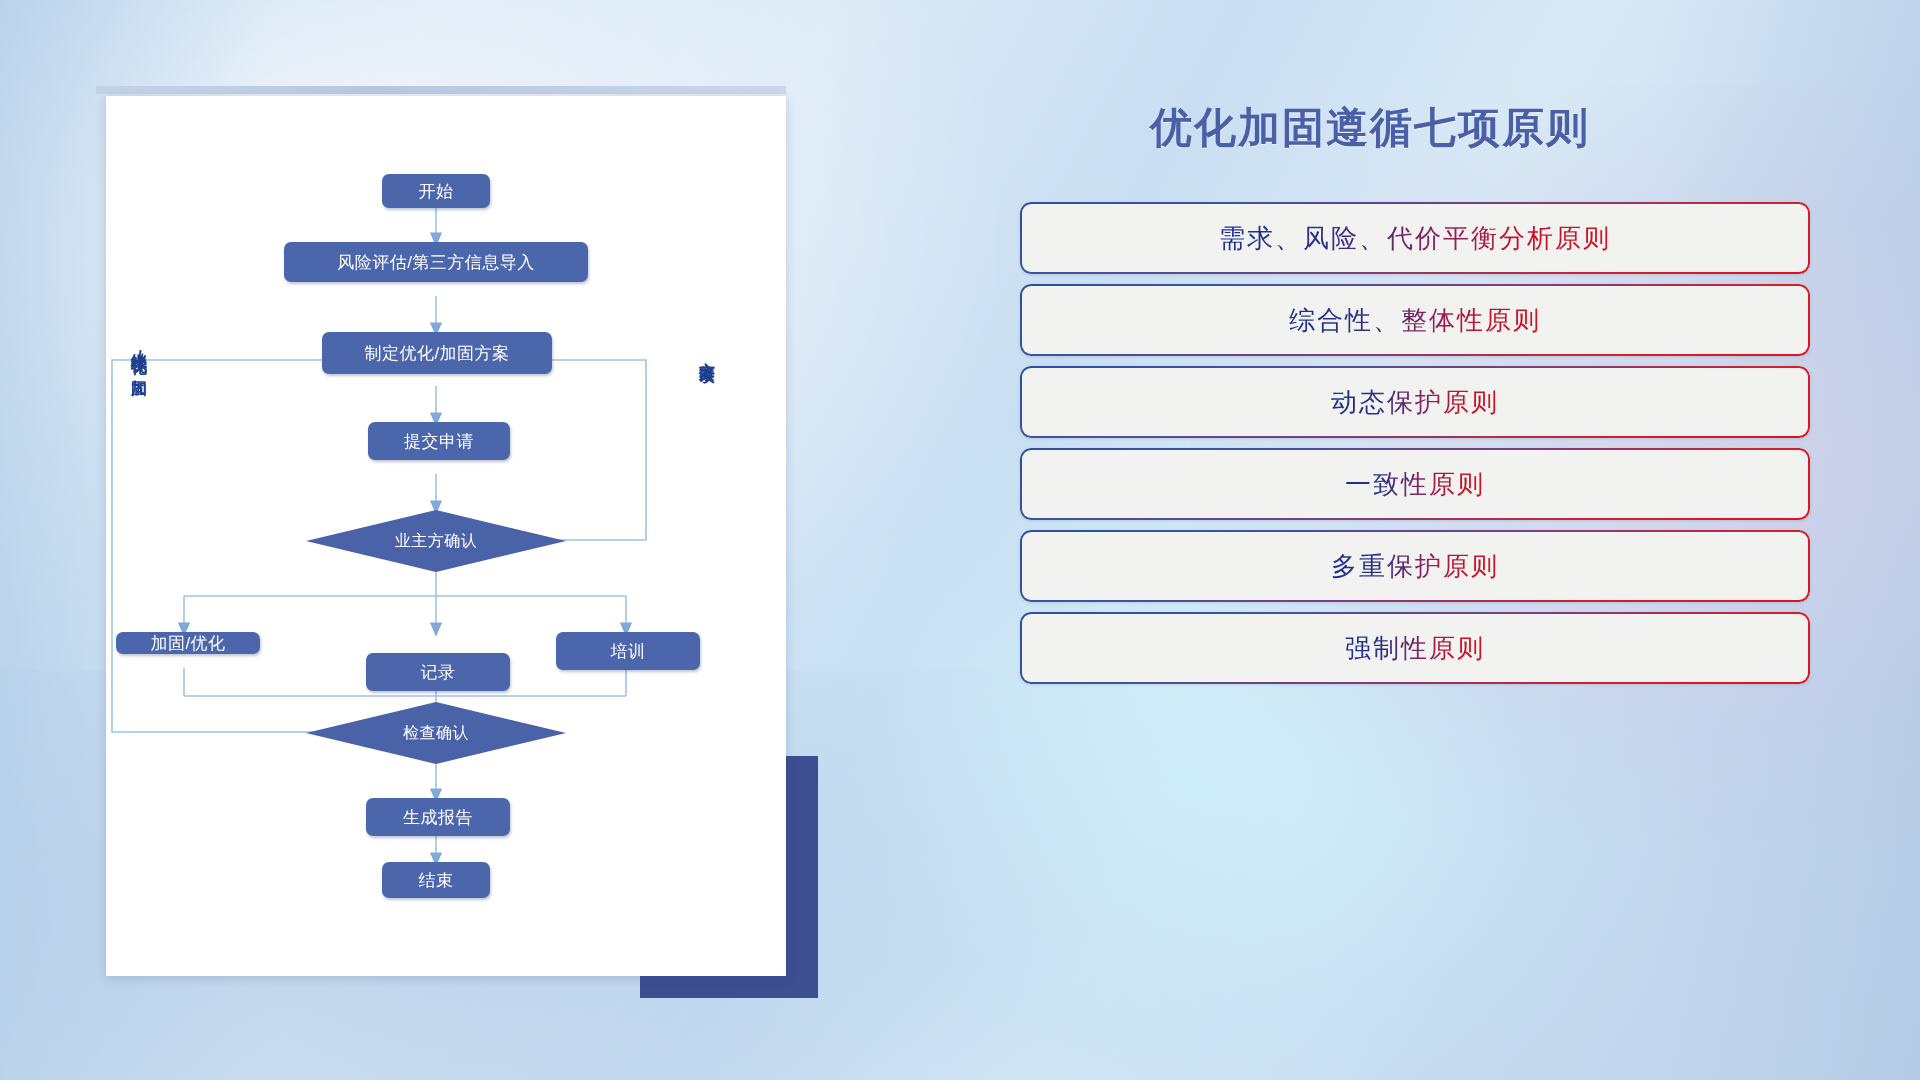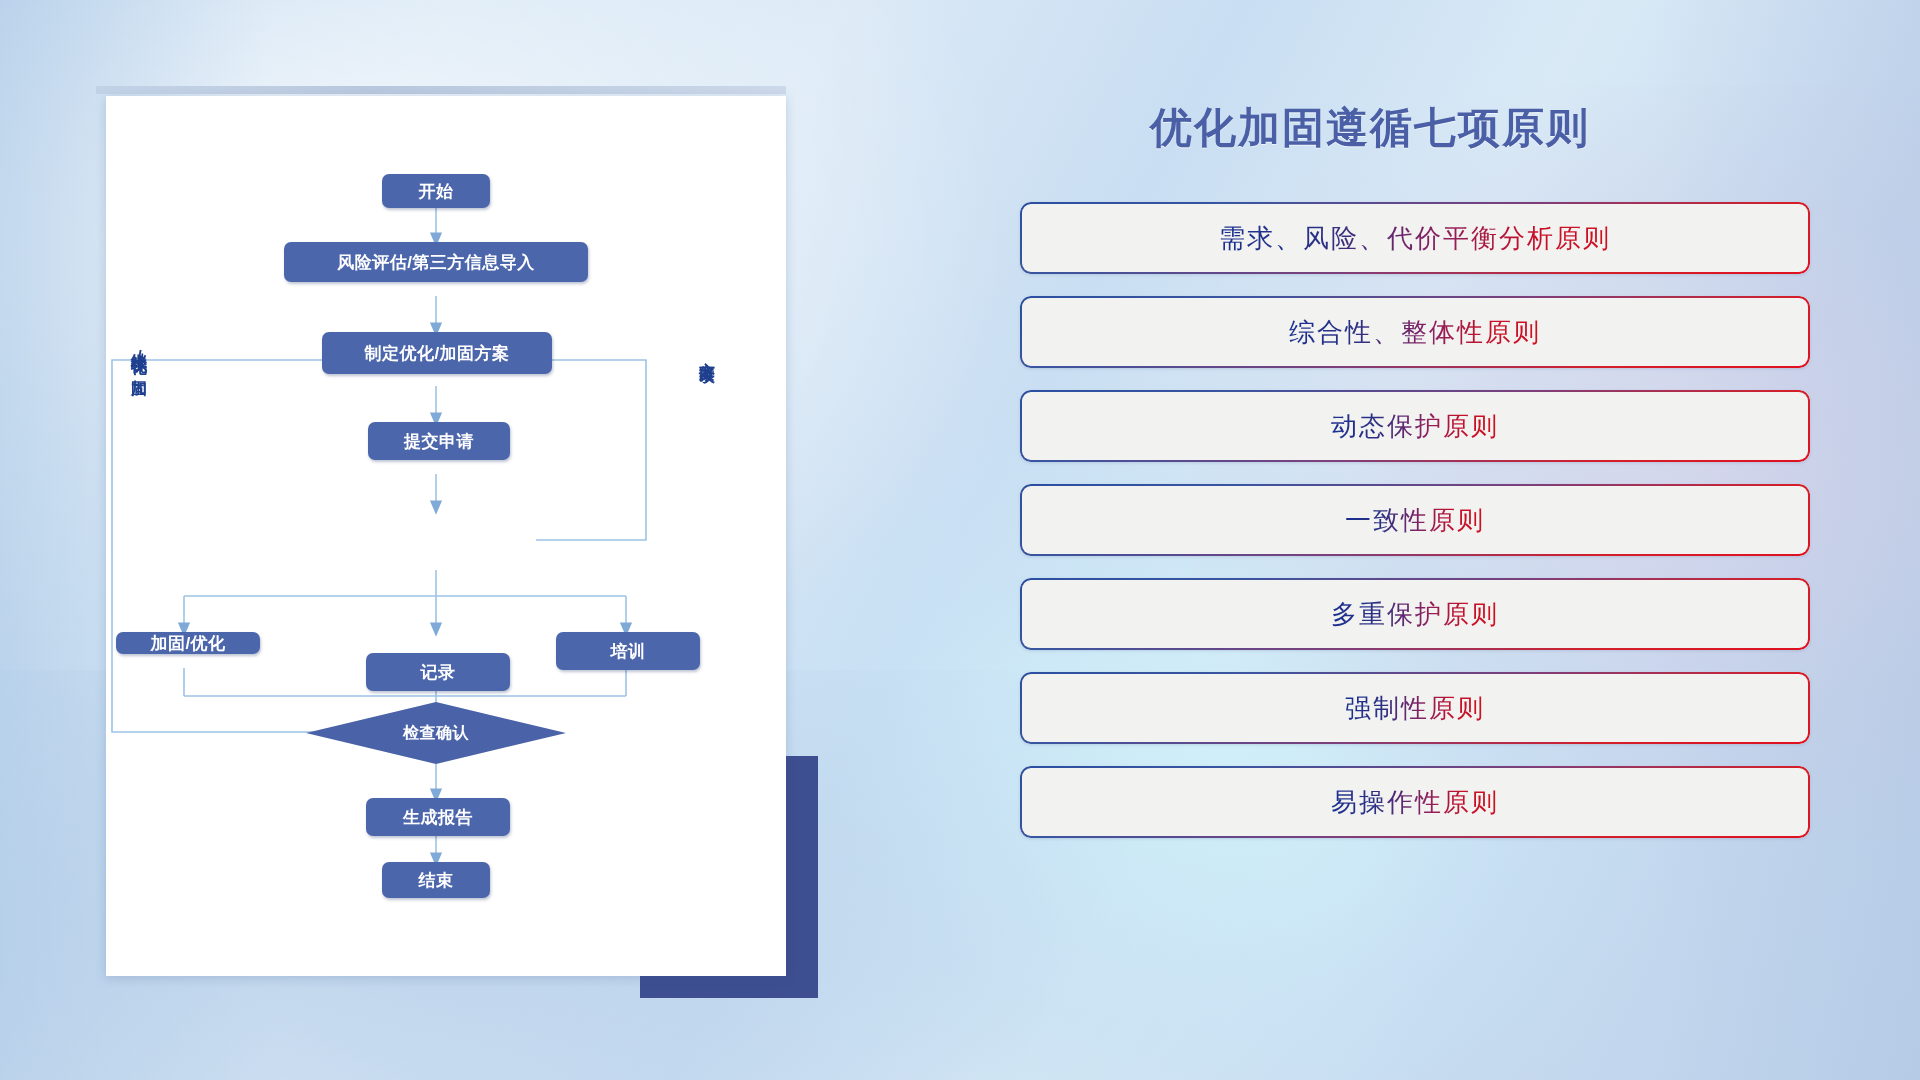--- a/index.html
+++ b/index.html
@@ -52,21 +52,21 @@
   }
 
   
   .flow{position:absolute;inset:0;}
   .flow svg{position:absolute;left:0;top:0;}
 
   .node{
     position:absolute;
     display:flex;align-items:center;justify-content:center;
     color:#ffffff;
-    font-weight:bold;
+    font-weight:normal;
     letter-spacing:.5px;
     white-space:nowrap;
   }
   .node.box{
     background:#4c66ac;
     border-radius:7px;
     box-shadow:1px 2px 3px rgba(40,60,110,.30);
     font-size:17px;
   }
   .node.diamond{
@@ -100,21 +100,21 @@
     position:absolute;left:130px;top:14px;
     font-size:42px;font-weight:bold;
     color:#4a5fa5;
     letter-spacing:2px;
     text-shadow:0 1px 0 rgba(255,255,255,.55);
     white-space:nowrap;
     text-align:right;
   }
   .cards{
     position:absolute;left:0;top:116px;width:790px;
-    display:flex;flex-direction:column;gap:22px;
+    display:flex;flex-direction:column;gap:10px;
   }
   .card{
     position:relative;
     height:72px;
     border-radius:11px;
     background:#f2f2f1;
     display:flex;align-items:center;justify-content:center;
     box-shadow:0 1px 3px rgba(70,95,140,.18);
   }
   .card::before{
@@ -198,20 +198,24 @@
     </div>
 
     <div class="node box" style="left:178px;top:146px;width:304px;height:40px;">
       <span>风险评估/第三方信息导入</span>
     </div>
 
     <div class="node box" style="left:262px;top:326px;width:142px;height:38px;">
       <span>提交申请</span>
     </div>
 
+    <div class="node diamond" style="left:200px;top:414px;width:260px;height:62px;">
+      <span class="diamond-shape"></span>
+      <span class="diamond-label">业主方确认</span>
+    </div>
 
     <div class="node box" style="left:10px;top:536px;width:144px;height:22px;">
       <span>加固/优化</span>
     </div>
 
     <div class="node box" style="left:260px;top:557px;width:144px;height:38px;">
       <span>记录</span>
     </div>
 
     <div class="node box" style="left:450px;top:536px;width:144px;height:38px;">
@@ -255,18 +259,15 @@
     </div>
     <div class="card">
       <span class="card-label">一致性原则</span>
     </div>
     <div class="card">
       <span class="card-label">多重保护原则</span>
     </div>
     <div class="card">
       <span class="card-label">强制性原则</span>
     </div>
-    <div class="card">
-      <span class="card-label">易操作性原则</span>
-    </div>
 
   </div>
 </div>
 
 </body></html>

